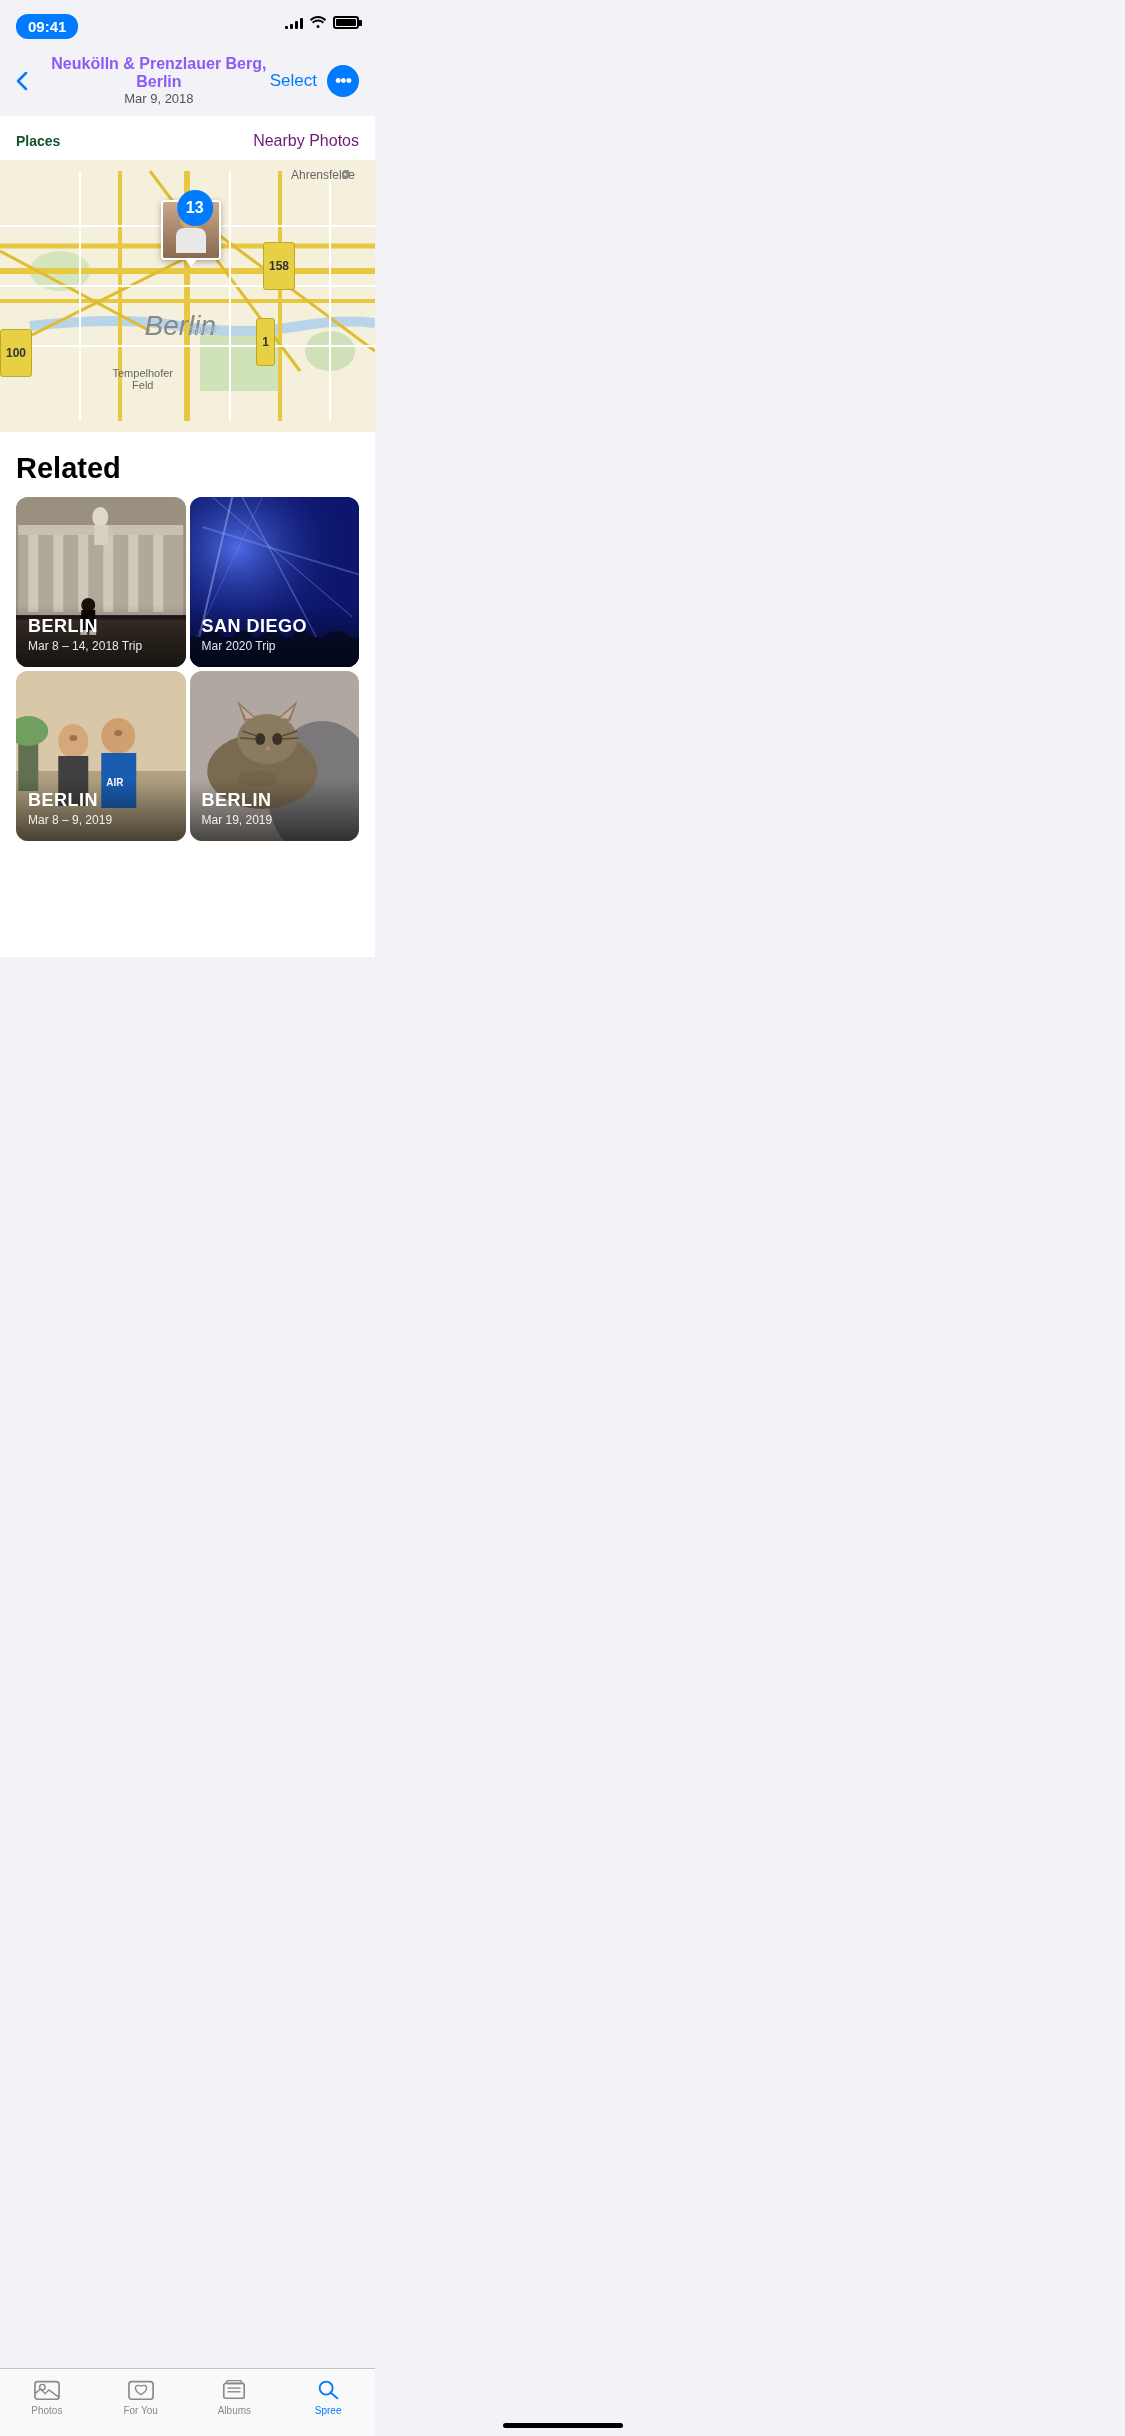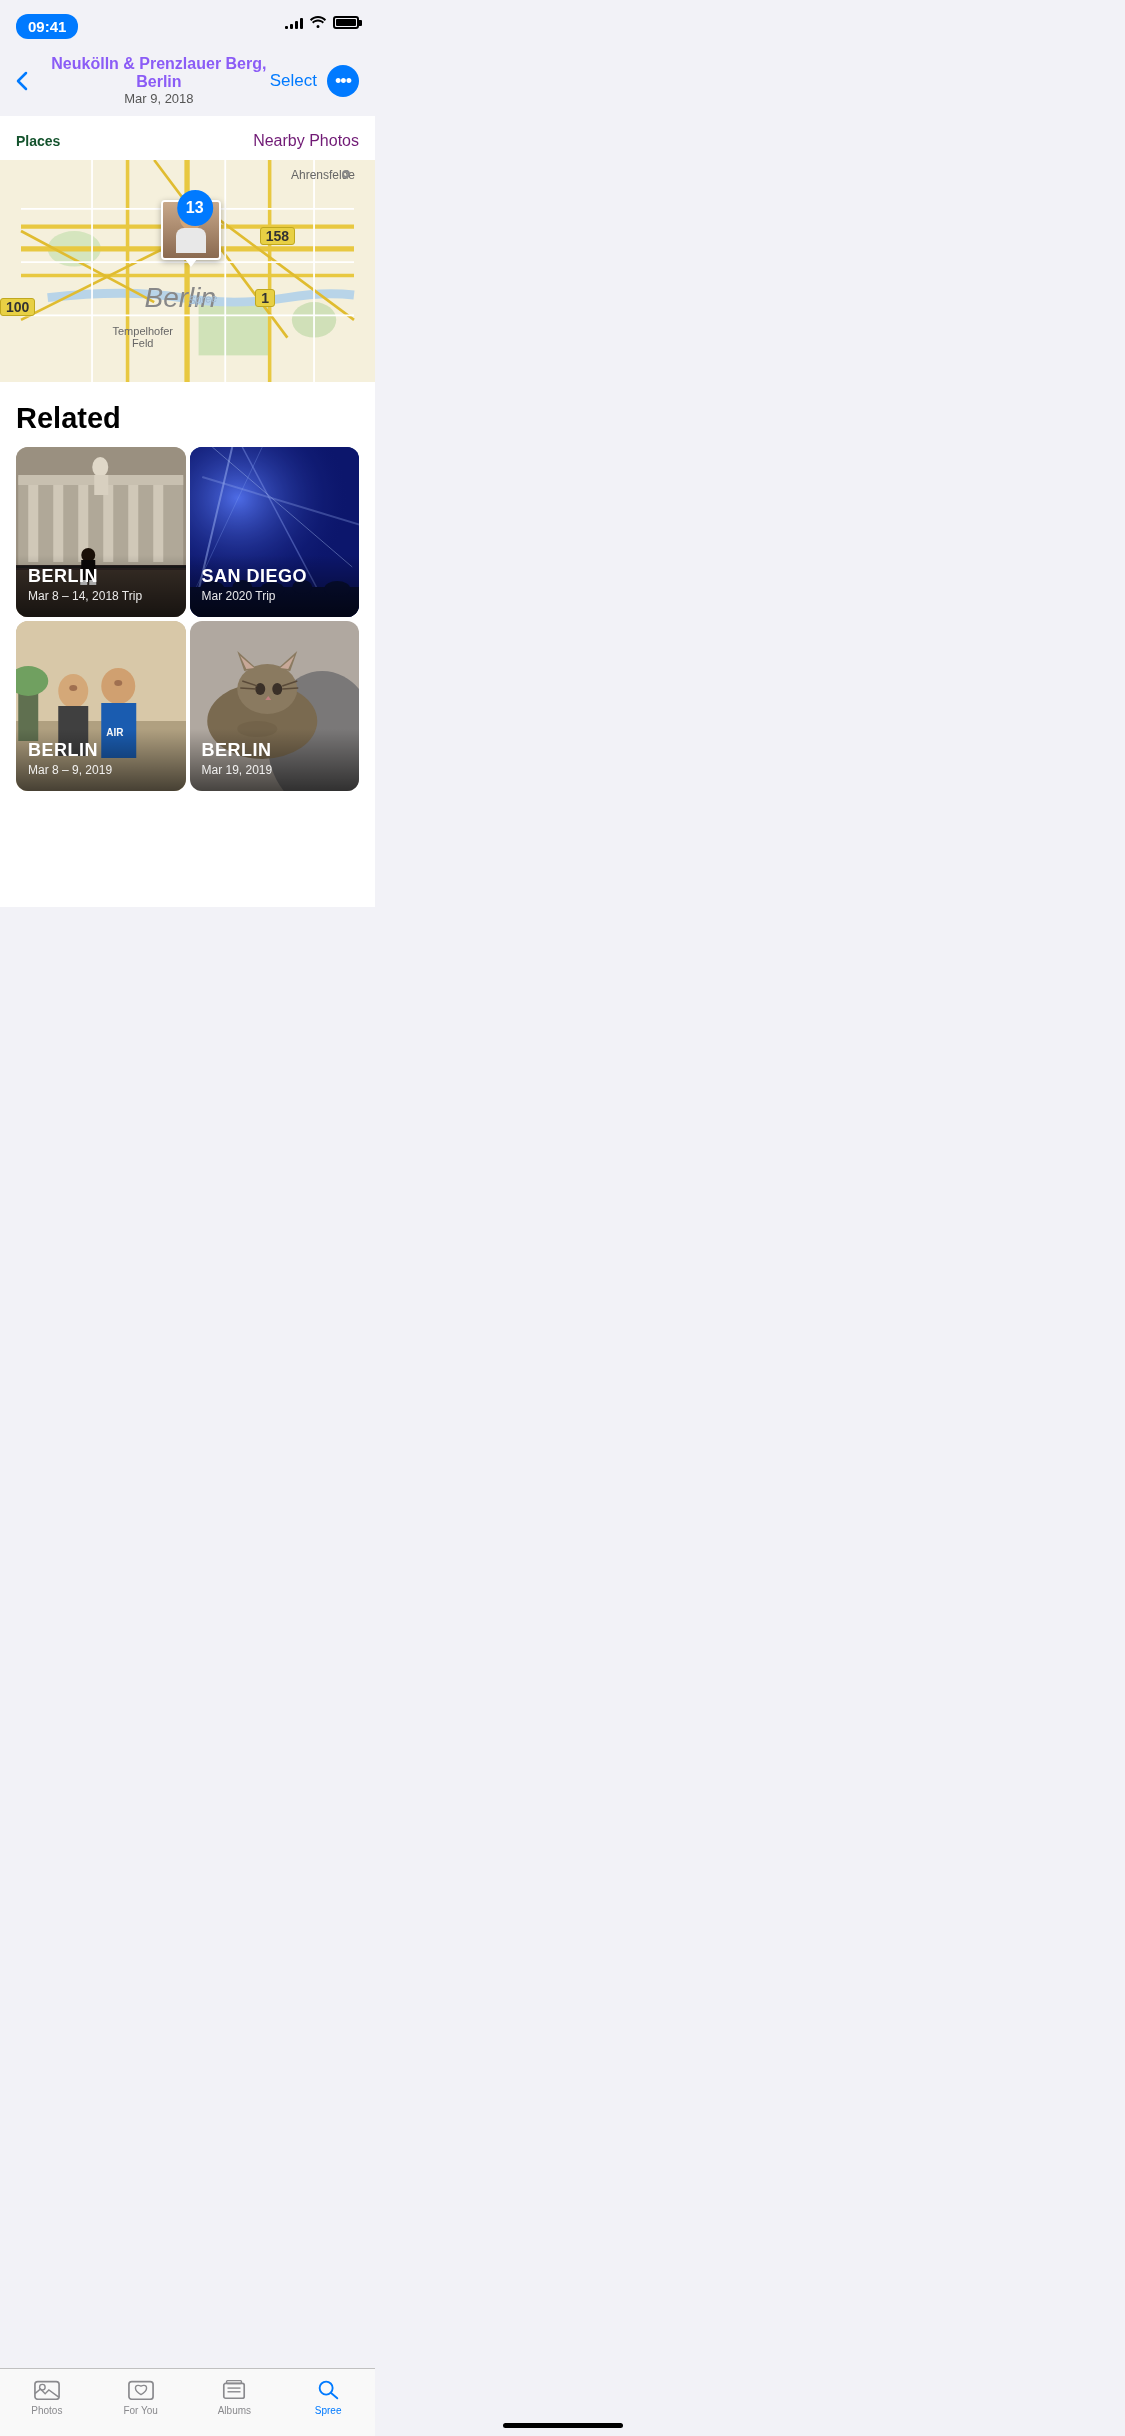--- a/index.html
+++ b/index.html
@@ -170,21 +170,21 @@
 
     .section-link {
       font-size: 16px;
       color: #701a75;
       cursor: pointer;
     }
 
     
     .map-container {
       width: 100%;
-      height: 222px;
+      height: 272px;
       background: #e8e0c8;
       position: relative;
       overflow: hidden;
     }
 
     .map-bg {
       width: 100%;
       height: 100%;
       position: relative;
       background: #f5f0dc;
@@ -319,22 +319,22 @@
       position: relative;
       top: -1px;
     }
 
     
     .road-marker {
       position: absolute;
       background: #e8d044;
       border: 1px solid #c0a820;
       border-radius: 3px;
-      padding: 0 5px;
-      font-size: 14px;
+      padding: 16px 5px;
+      font-size: 12px;
       font-weight: 600;
       color: #333;
     }
 
     .marker-158 {
       right: 80px;
       top: 30%;
     }
 
     .marker-1 {

